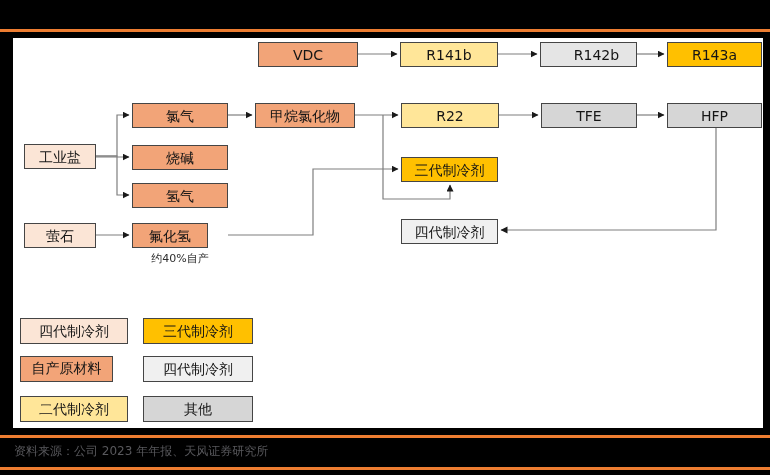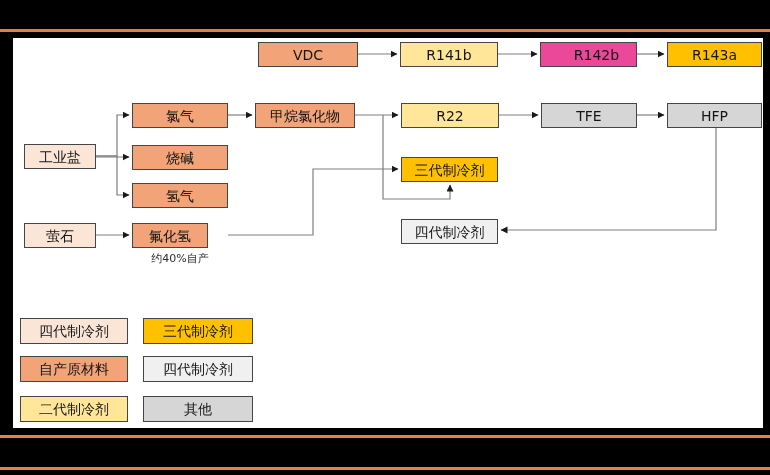--- a/index.html
+++ b/index.html
@@ -73,34 +73,35 @@
     <div id="node-layer">
         <div class="node cat-purchased" style="left: 11px; top: 106px; width: 72px; height: 25px; background: rgb(251, 229, 214);">工业盐</div>
         <div class="node cat-purchased" style="left: 11px; top: 185px; width: 72px; height: 25px; background: rgb(251, 229, 214);">萤石</div>
         <div class="node cat-self_produced" style="left: 119px; top: 65px; width: 96px; height: 25px; background: rgb(242, 164, 120);">氯气</div>
         <div class="node cat-self_produced" style="left: 119px; top: 107px; width: 96px; height: 25px; background: rgb(242, 164, 120);">烧碱</div>
         <div class="node cat-self_produced" style="left: 119px; top: 145px; width: 96px; height: 25px; background: rgb(242, 164, 120);">氢气</div>
         <div class="node cat-self_produced" style="left: 119px; top: 185px; width: 76px; height: 25px; background: rgb(242, 164, 120);">氟化氢</div>
         <div class="node cat-self_produced" style="left: 245px; top: 4px; width: 100px; height: 25px; background: rgb(242, 164, 120);">VDC</div>
         <div class="node cat-self_produced" style="left: 242px; top: 65px; width: 100px; height: 25px; background: rgb(242, 164, 120);">甲烷氯化物</div>
         <div class="node cat-gen2" style="left: 387px; top: 4px; width: 98px; height: 25px; background: rgb(255, 230, 153);">R141b</div>
-        <div class="node cat-gen2" style="left: 527px; top: 4px; width: 97px; height: 25px; background: #ec4899; padding-left: 16px;">R142b</div>
+        <div class="node cat-gen2" style="left: 527px; top: 4px; width: 97px; height: 25px; background: #e5e5e5; padding-left: 16px;">R142b</div>
         <div class="node cat-gen3" style="left: 654px; top: 4px; width: 95px; height: 25px; background: rgb(255, 192, 0);">R143a</div>
         <div class="node cat-gen2" style="left: 388px; top: 65px; width: 98px; height: 25px; background: rgb(255, 230, 153);">R22</div>
         <div class="node cat-other" style="left: 528px; top: 65px; width: 96px; height: 25px; background: rgb(214, 214, 214);">TFE</div>
         <div class="node cat-other" style="left: 654px; top: 65px; width: 95px; height: 25px; background: rgb(214, 214, 214);">HFP</div>
         <div class="node cat-gen3" style="left: 388px; top: 119px; width: 97px; height: 25px; background: rgb(255, 192, 0);">三代制冷剂</div>
         <div class="node cat-gen4" style="left: 388px; top: 181px; width: 97px; height: 25px; background: rgb(240, 240, 240);">四代制冷剂</div>
       </div>
     <div class="note">约40%自产</div>
     <div id="legend-layer">
         <div class="legend-item cat-purchased" style="left: 7px; top: 280px; width: 108px; height: 26px; background: rgb(251, 229, 214);">四代制冷剂</div>
         <div class="legend-item cat-gen3" style="left: 130px; top: 280px; width: 110px; height: 26px; background: rgb(255, 192, 0);">三代制冷剂</div>
-        <div class="legend-item cat-self_produced" style="left: 7px; top: 318px; width: 108px; height: 26px; background: rgb(242, 164, 120);">自产原材料</div>
+        <div class="legend-item cat-self_produced" style="left: 7px; top: 318px; width: 93px; height: 26px; background: rgb(242, 164, 120); font-family: Liberation Mono, monospace;">自产原材料</div>
         <div class="legend-item cat-gen4" style="left: 130px; top: 318px; width: 110px; height: 26px; background: rgb(240, 240, 240);">四代制冷剂</div>
         <div class="legend-item cat-gen2" style="left: 7px; top: 358px; width: 108px; height: 26px; background: rgb(255, 230, 153);">二代制冷剂</div>
         <div class="legend-item cat-other" style="left: 130px; top: 358px; width: 110px; height: 26px; background: rgb(214, 214, 214);">其他</div>
       </div>
   </div>
 
   <div class="rule rule-mid"></div>
+  <div class="source-line">资料来源：公司 2023 年年报、天风证券研究所</div>
   <div class="rule rule-bottom"></div>
 </div>
 
 </body></html>

